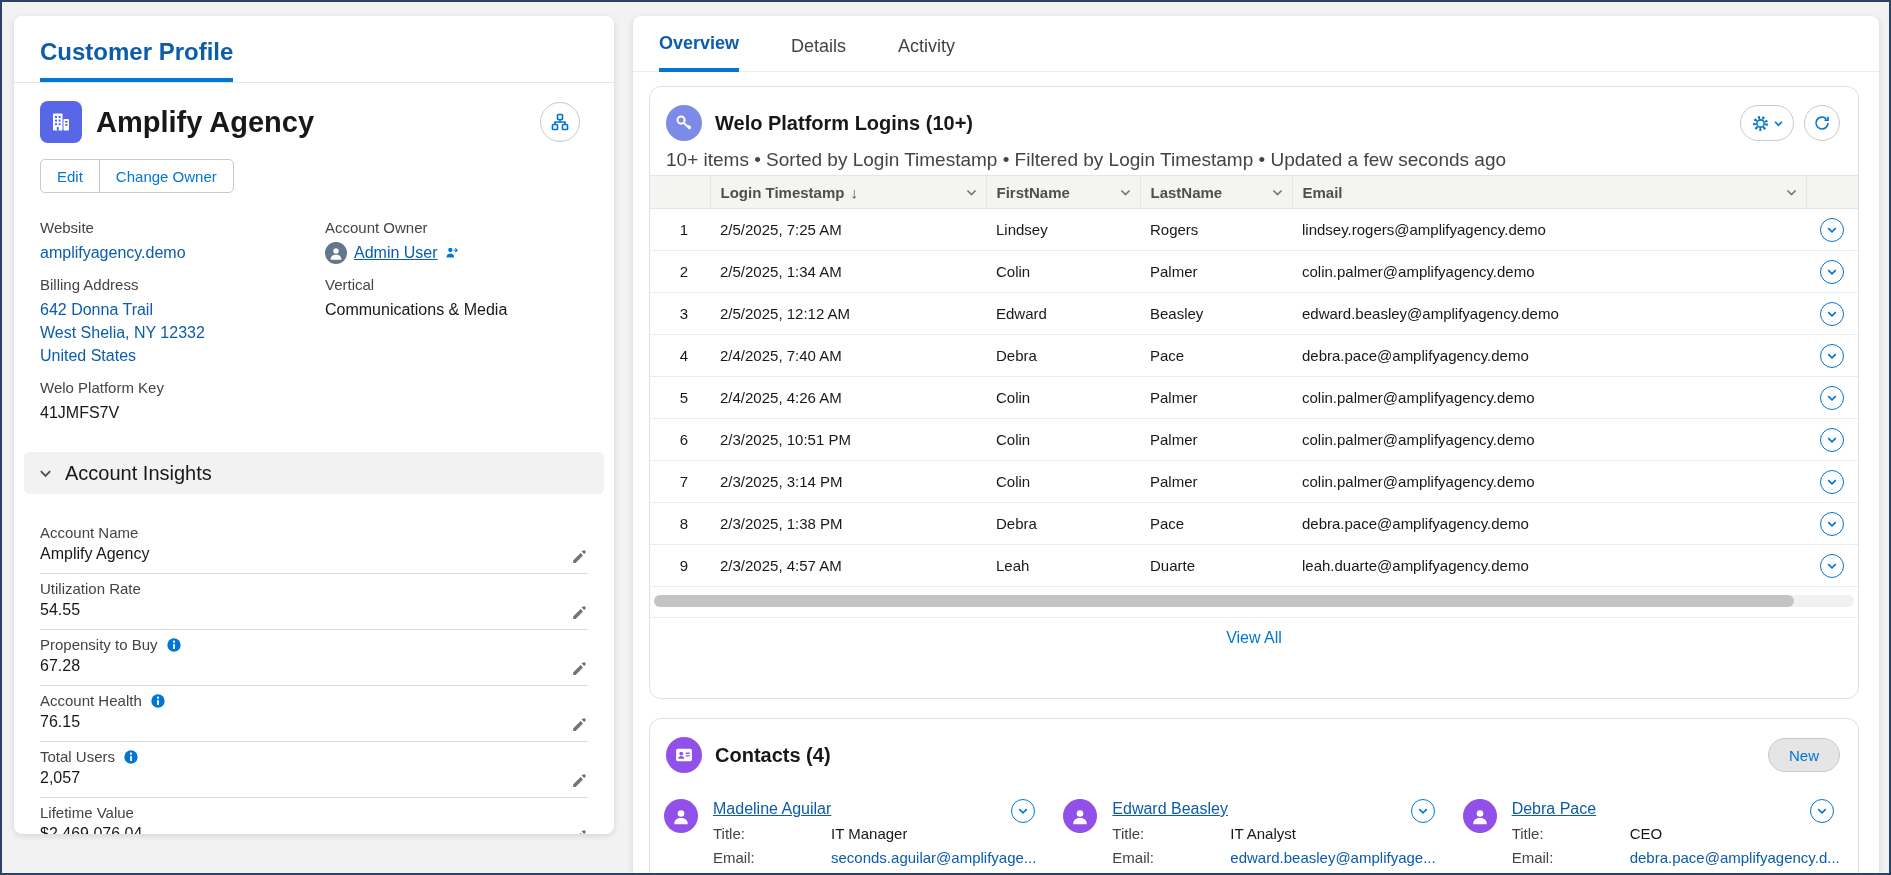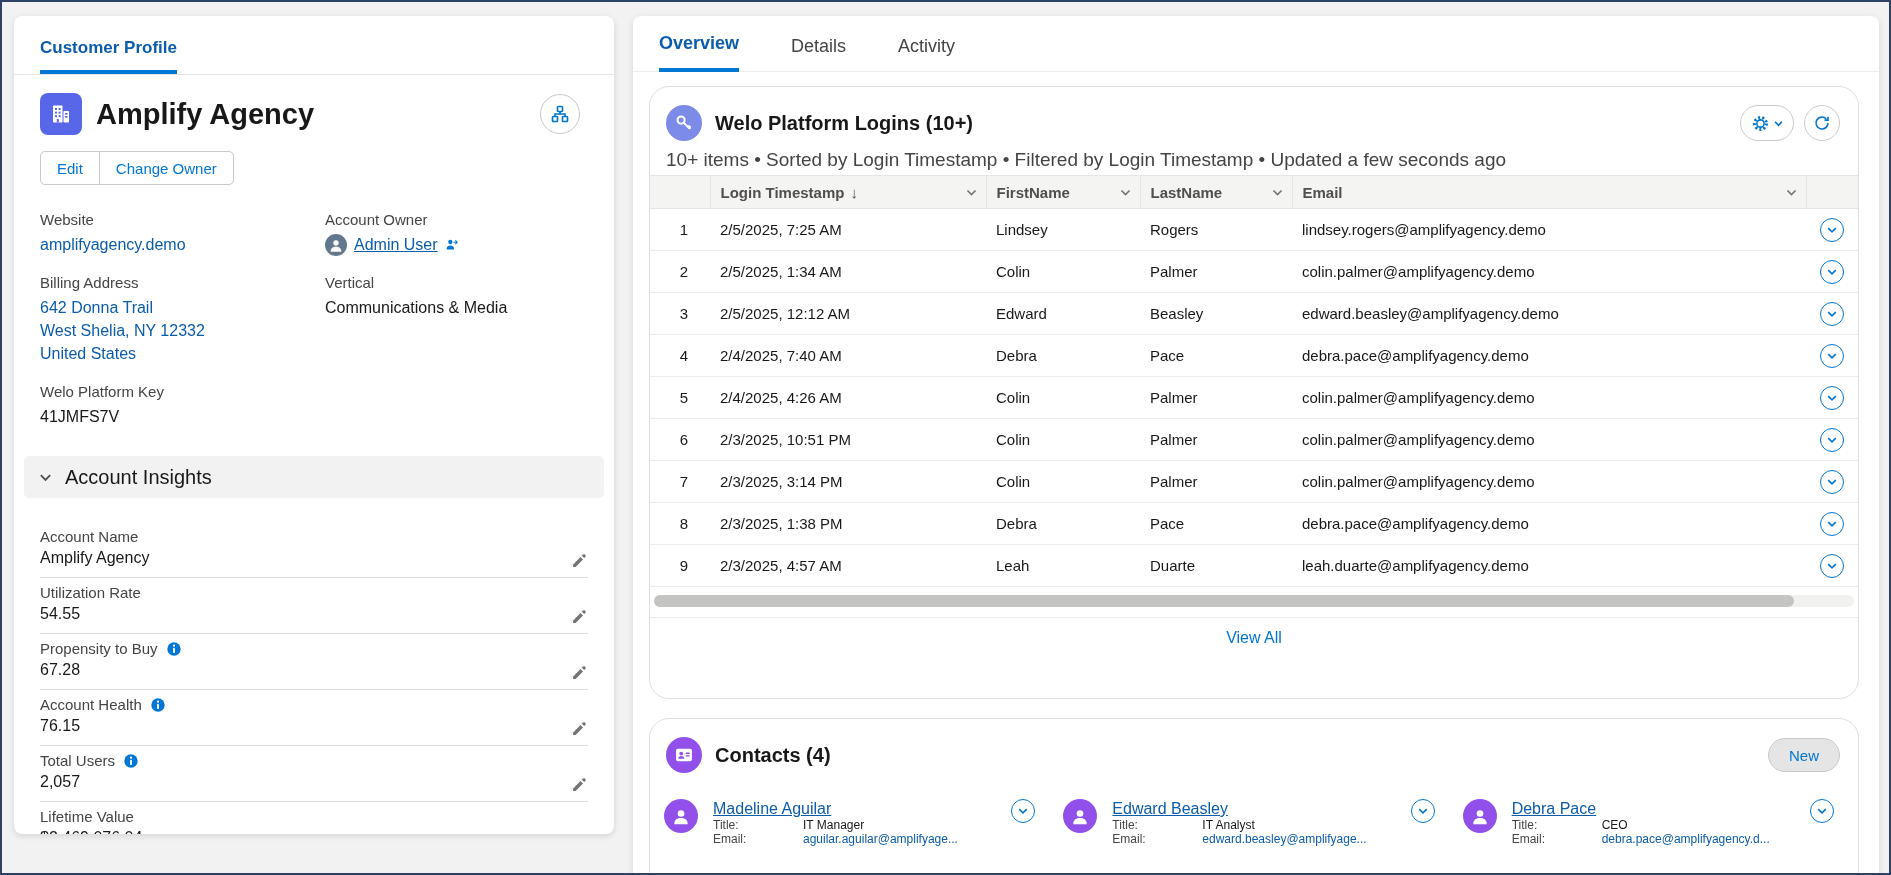--- a/index.html
+++ b/index.html
@@ -26,21 +26,21 @@
   a{color:var(--link-blue);text-decoration:none;cursor:pointer;}
 
   
   .left-card{
     position:absolute;left:12px;top:14px;width:600px;height:818px;
     background:#fff;border-radius:8px;box-shadow:0 2px 6px rgba(0,0,0,.12);
     padding:0 26px;overflow:hidden;
   }
   .lp-tabbar{margin:0 -26px;padding:22px 26px 0;border-bottom:1px solid var(--border);}
   .lp-tab{
-    display:inline-block;font-size:17px;font-weight:bold;color:var(--link-blue);
+    display:inline-block;font-size:24px;font-weight:bold;color:var(--link-blue);
     padding-bottom:12px;border-bottom:4px solid var(--brand-blue);cursor:pointer;
   }
   .lp-header{display:flex;align-items:center;margin-top:18px;}
   .acct-icon{
     width:42px;height:42px;border-radius:8px;background:var(--account-icon-bg);
     display:flex;align-items:center;justify-content:center;flex:0 0 auto;
   }
   .lp-title{font-size:29px;font-weight:bold;color:var(--ink);margin-left:14px;}
   .circle-btn{
     width:40px;height:40px;border-radius:50%;border:1px solid var(--btn-border);
@@ -48,21 +48,21 @@
     color:var(--brand-blue);cursor:pointer;
   }
   .lp-header .circle-btn{margin-left:auto;margin-right:8px;}
   .btn-group{margin-top:16px;display:inline-flex;}
   .sf-btn{
     height:34px;padding:0 16px;background:#fff;border:1px solid var(--btn-border);
     color:var(--brand-blue);font-size:15px;font-family:inherit;cursor:pointer;
   }
   .btn-group .sf-btn:first-child{border-radius:5px 0 0 5px;}
   .btn-group .sf-btn:last-child{border-radius:0 5px 5px 0;margin-left:-1px;}
-  .lp-grid{display:grid;grid-template-columns:285px 1fr;row-gap:18px;margin-top:26px;}
+  .lp-grid{display:grid;grid-template-columns:285px 1fr;row-gap:12px;margin-top:26px;}
   .fld-label{font-size:15px;color:var(--label);margin-bottom:5px;}
   .fld-value{font-size:16px;color:var(--ink);line-height:23px;}
   .fld-value a{display:inline-block;}
   .fld-value .addr-line{display:block;line-height:23px;}
   .owner-row{display:flex;align-items:center;gap:7px;}
   .avatar{
     width:22px;height:22px;border-radius:50%;background:#63788c;overflow:hidden;
     display:flex;align-items:center;justify-content:center;flex:0 0 auto;
   }
   .owner-link{text-decoration:underline;font-size:16px;}
@@ -84,21 +84,21 @@
   
   .right-panel{
     position:absolute;left:631px;top:14px;width:1246px;height:859px;
     background:#fff;border-radius:8px 8px 0 0;box-shadow:0 2px 6px rgba(0,0,0,.12);
     overflow:hidden;
   }
   .rp-tabs{display:flex;gap:52px;padding-left:26px;height:56px;align-items:flex-end;border-bottom:1px solid #ececec;}
   .rp-tab{font-size:18px;color:var(--label);padding-bottom:14px;cursor:pointer;}
   .rp-tab.active{color:var(--link-blue);font-weight:bold;border-bottom:4px solid var(--brand-blue);margin-bottom:-1px;}
   .card{
-    margin:14px 20px 0 16px;border:1px solid #e0e0e0;border-radius:20px;background:#fff;
+    margin:14px 20px 0 16px;border:1px solid #e0e0e0;border-radius:12px;background:#fff;
     overflow:hidden;
   }
   .welo-card{height:613px;}
   .contacts-card{margin-top:19px;height:220px;}
   .card-hdr{display:flex;align-items:center;gap:13px;padding:18px 18px 0 16px;}
   .hdr-icon{
     width:36px;height:36px;border-radius:50%;display:flex;align-items:center;justify-content:center;flex:0 0 auto;
   }
   .hdr-icon.logins{background:var(--logins-icon-bg);}
   .hdr-icon.contacts{background:var(--contacts-icon-bg);}
@@ -145,21 +145,21 @@
   
   .contact-row{display:flex;gap:18px;padding:26px 14px 0;}
   .contact-tile{flex:1;position:relative;min-width:0;}
   .c-avatar{
     position:absolute;left:0;top:0;width:34px;height:34px;border-radius:50%;
     background:var(--contacts-icon-bg);display:flex;align-items:center;justify-content:center;
   }
   .c-body{margin-left:49px;}
   .c-name{font-size:16px;text-decoration:underline;display:inline-block;margin-top:1px;}
   .c-drop{position:absolute;right:10px;top:0;}
-  .c-line{display:flex;font-size:12px;}
+  .c-line{display:flex;margin-top:7px;font-size:15px;gap:28px;}
   .c-label{width:90px;color:var(--label);flex:0 0 auto;}
   .c-val{color:var(--ink);white-space:nowrap;overflow:hidden;text-overflow:ellipsis;}
   .c-val.link{color:var(--link-blue);}
   svg{display:block;}
 </style>
 </head>
 <body>
 
 <section class="left-card">
   <div class="lp-tabbar">
@@ -595,21 +595,21 @@
             </svg>
           </button>
         <div class="c-body">
           <a class="c-name">Madeline Aguilar</a>
           <div class="c-line">
             <span class="c-label">Title:</span>
             <span class="c-val">IT Manager</span>
           </div>
           <div class="c-line">
             <span class="c-label">Email:</span>
-            <a class="c-val link">aguilar.aguilar@amplifyage...</a>
+            <a class="c-val link">seconds.aguilar@amplifyage...</a>
           </div>
         </div>
       </div>
 
       <div class="contact-tile">
         <span class="c-avatar">
           <svg width="20" height="20" viewBox="0 0 24 24">
               <circle cx="12" cy="9" r="4" fill="#fff"></circle>
               <path d="M4 21c0-4.4 4-6.5 8-6.5s8 2.1 8 6.5v1H4z" fill="#fff"></path>
             </svg>

